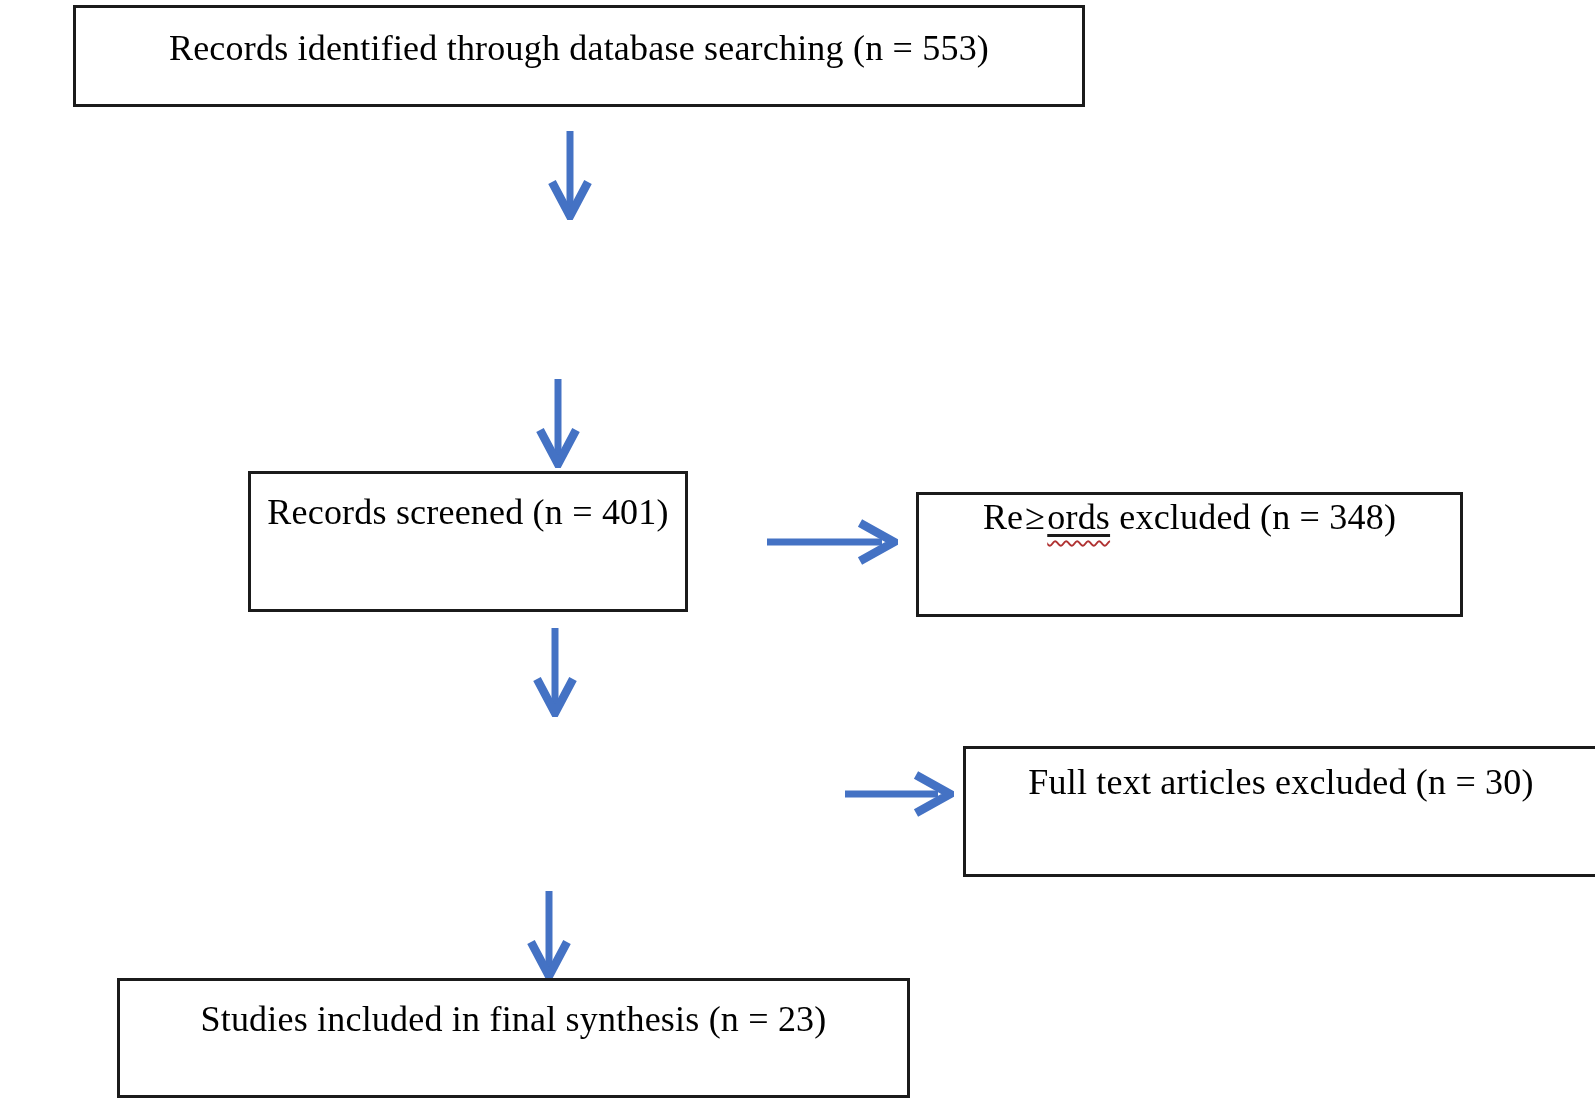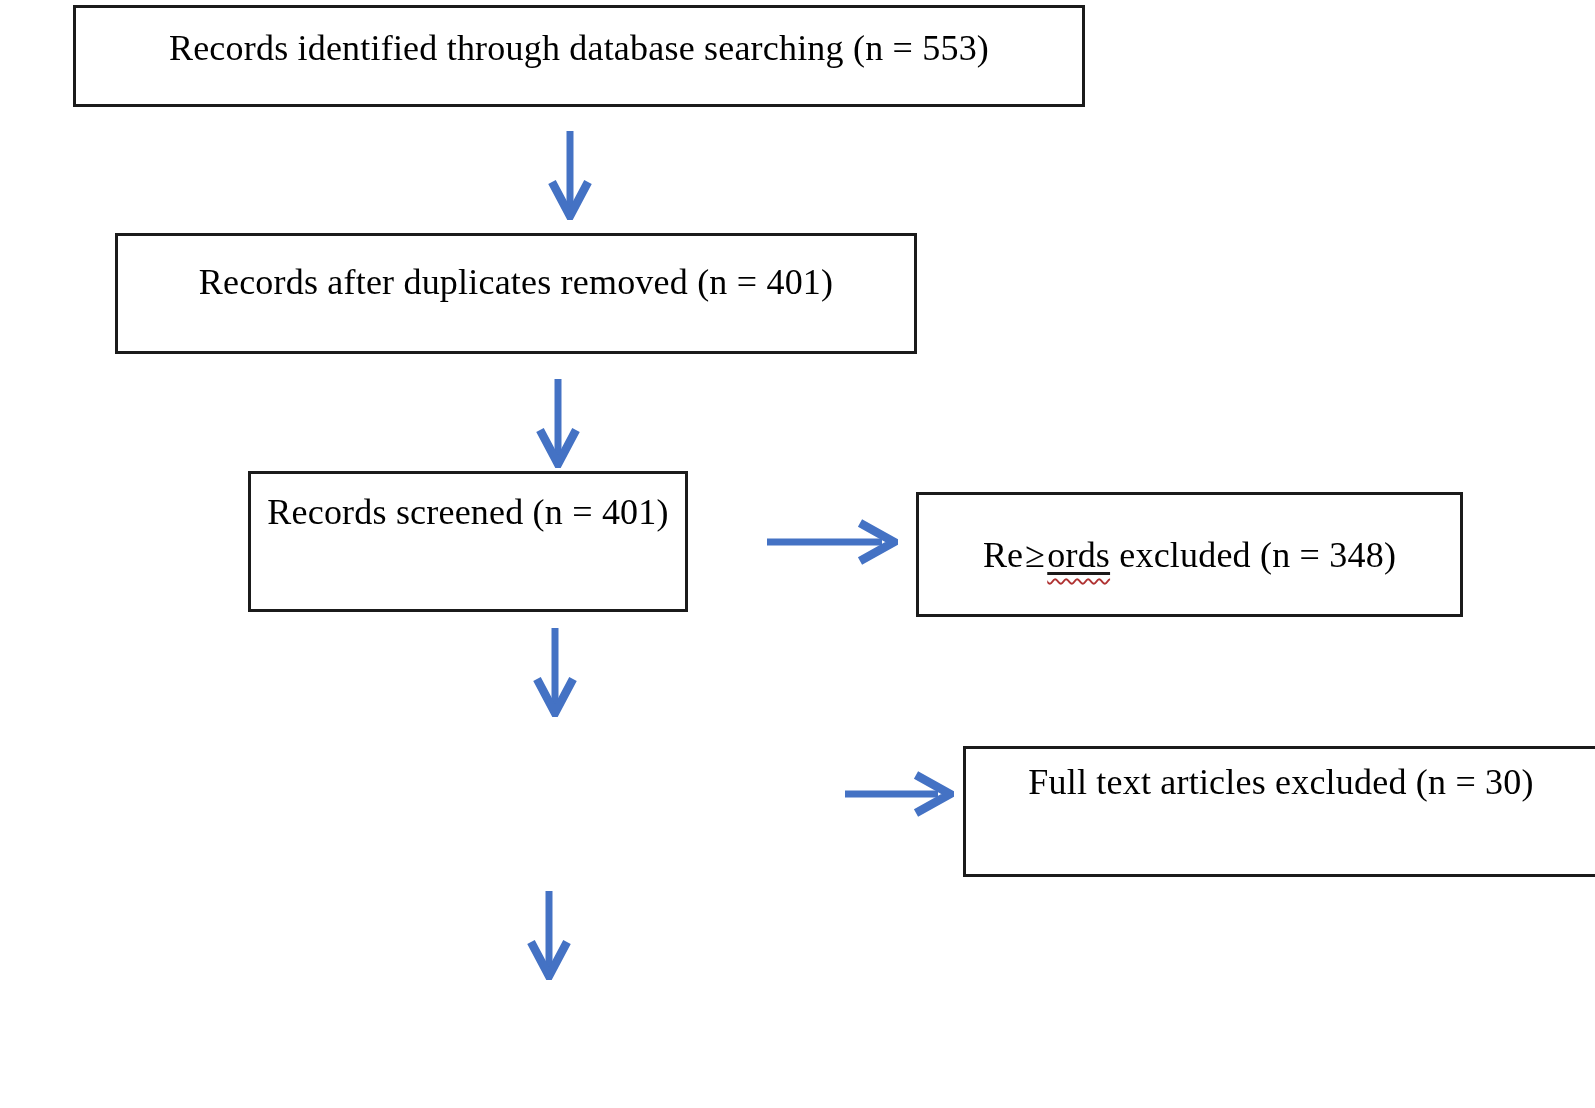--- a/index.html
+++ b/index.html
@@ -20,21 +20,21 @@
     font-size:36px;
     line-height:45px;
     letter-spacing:0.2px;
     white-space:nowrap;
     margin-left:10px;
   }
   
   #box-identified         {left:63px;  top:5px;   width:1012px; height:102px; padding-top:18px;}
   #box-after-duplicates   {left:105px; top:233px; width:802px;  height:121px; padding-top:24px;}
   #box-screened           {left:238px; top:471px; width:440px;  height:141px; padding-top:16px;}
-  #box-records-excluded   {left:906px; top:492px; width:547px;  height:125px; padding-top:38px;font-family:Liberation Serif, serif;}
+  #box-records-excluded   {left:906px; top:492px; width:547px;  height:125px; font-family:Liberation Serif, serif;}
   #box-fulltext-assessed  {left:5px;   top:722px; width:835px;  height:155px; padding-top:16px;}
   #box-fulltext-excluded  {left:953px; top:746px; width:636px;  height:131px; padding-top:11px;}
   #box-included           {left:107px; top:978px; width:793px;  height:120px; padding-top:16px;}
 
   .arrow{position:absolute;}
   #arrow-v1{left:546px; top:128px;}
   #arrow-v2{left:534px; top:376px;}
   #arrow-v3{left:531px; top:625px;}
   #arrow-v4{left:525px; top:888px;}
   #arrow-h1{left:764px; top:518px;}
@@ -64,23 +64,20 @@
 
   <div class="fbox" id="box-identified">
     <span>Records identified through database searching (n = 553)</span>
   </div>
 
   <svg class="arrow" id="arrow-v1" width="48" height="92" viewBox="0 0 48 92">
     <path d="M24 3 V 82" fill="none" stroke="#4472C4" stroke-width="7"></path>
     <path d="M6 54 L24 88 L42 54" fill="none" stroke="#4472C4" stroke-width="8.5" stroke-linejoin="miter"></path>
   </svg>
 
-  <div class="fbox" id="box-after-duplicates">
-    <span>Records after duplicates removed (n = 401)</span>
-  </div>
 
   <svg class="arrow" id="arrow-v2" width="48" height="92" viewBox="0 0 48 92">
     <path d="M24 3 V 82" fill="none" stroke="#4472C4" stroke-width="7"></path>
     <path d="M6 54 L24 88 L42 54" fill="none" stroke="#4472C4" stroke-width="8.5" stroke-linejoin="miter"></path>
   </svg>
 
   <div class="fbox" id="box-screened">
     <span>Records screened (n = 401)</span>
   </div>
 
@@ -108,14 +105,17 @@
 
   <div class="fbox" id="box-fulltext-excluded">
     <span>Full text articles excluded (n = 30)</span>
   </div>
 
   <svg class="arrow" id="arrow-v4" width="48" height="92" viewBox="0 0 48 92">
     <path d="M24 3 V 82" fill="none" stroke="#4472C4" stroke-width="7"></path>
     <path d="M6 54 L24 88 L42 54" fill="none" stroke="#4472C4" stroke-width="8.5" stroke-linejoin="miter"></path>
   </svg>
 
+  <div class="fbox" id="box-included">
+    <span>Studies included in final synthesis (n = 23)</span>
+  </div>
 
 </div>
 
 </body></html>

